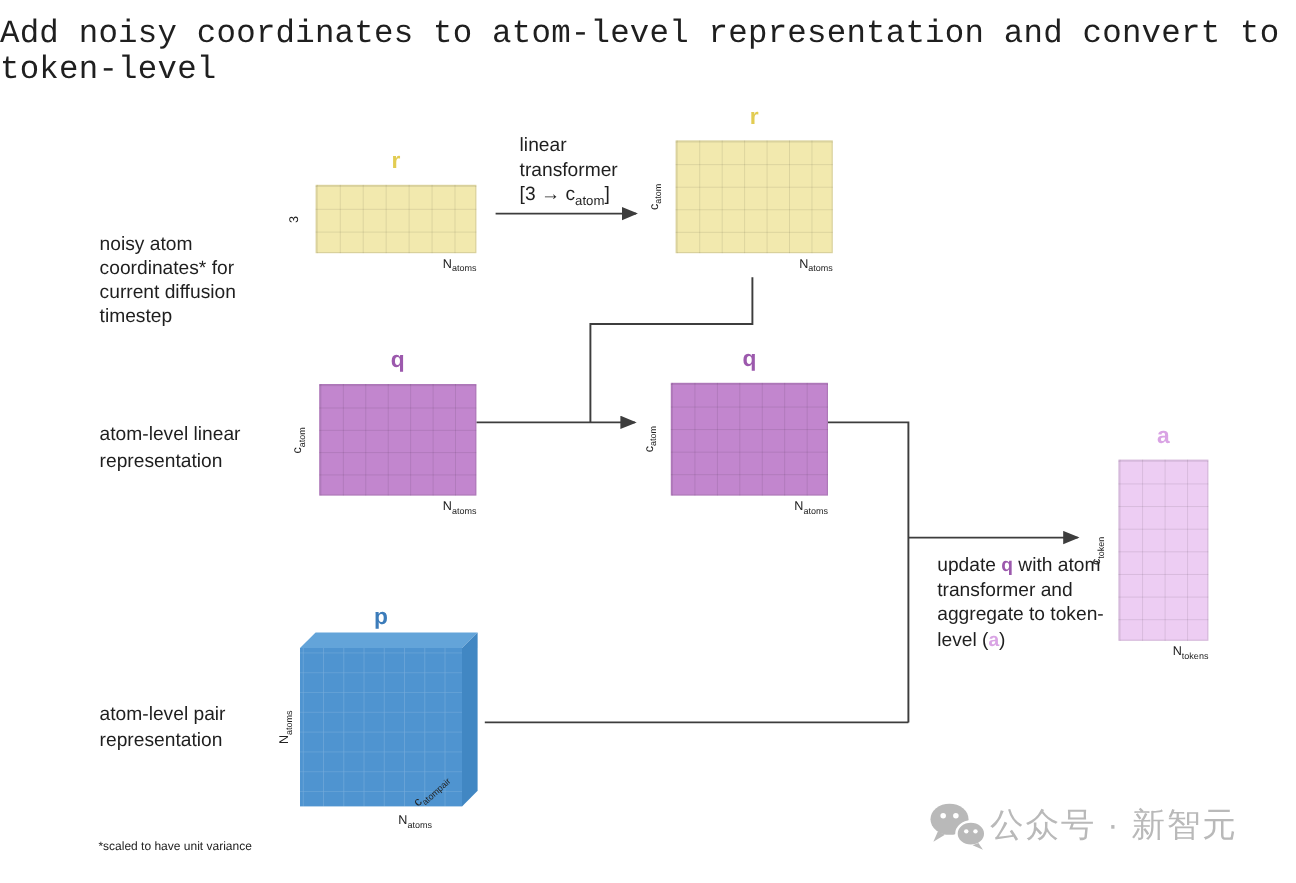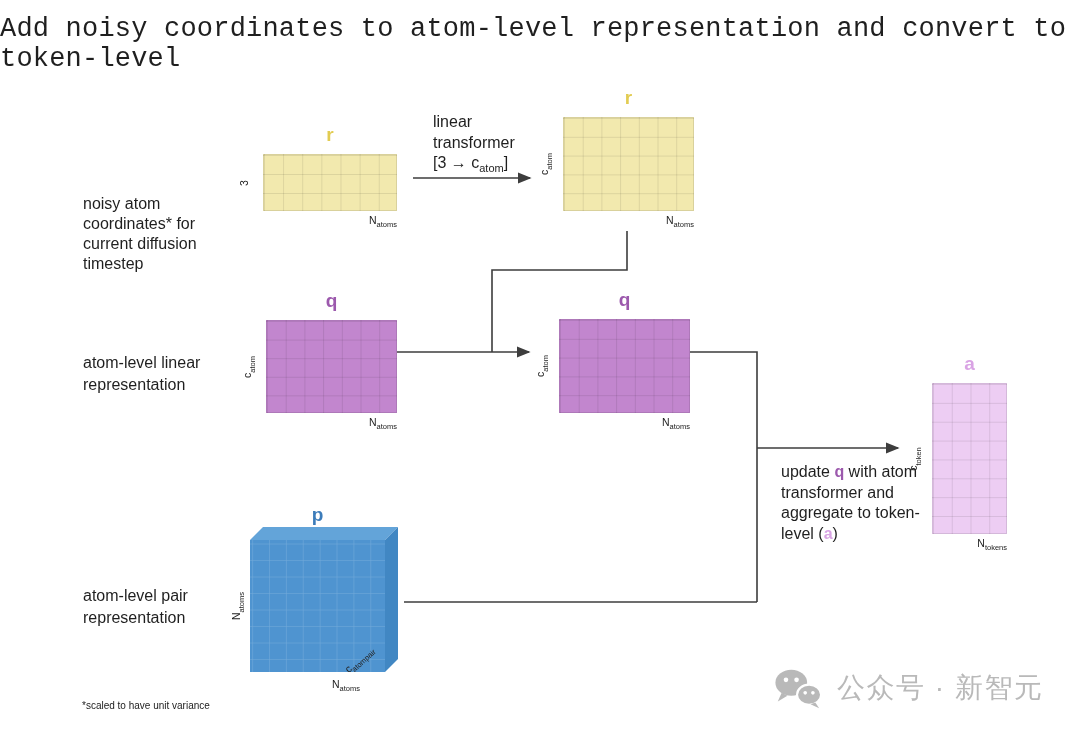--- a/index.html
+++ b/index.html
@@ -35,21 +35,21 @@
   .axis{font-size:10.5px;color:#222;white-space:nowrap;}
   .axis sub{font-size:7.5px;}
   .axis-x{position:absolute;top:100%;margin-top:3px;left:0;width:100%;text-align:right;}
   .axis-y{position:absolute;left:-17px;top:50%;transform:translate(-50%,-50%) rotate(-90deg);}
   .axis-diag{position:absolute;transform:rotate(-42deg);transform-origin:left center;}
 
   svg.overlay{position:absolute;left:0;top:0;width:1080px;height:736px;pointer-events:none;}
 
   .footnote{position:absolute;left:82px;top:700px;font-size:10px;color:#222;}
 
-  .watermark{position:absolute;left:773px;top:666px;display:flex;align-items:center;gap:14px;}
+  .watermark{position:absolute;left:773px;top:666px;display:flex;align-items:center;gap:2px;}
   .watermark .wm-text{font-size:28px;color:var(--watermark);letter-spacing:1.5px;white-space:nowrap;}
 </style>
 </head>
 <body>
 
 <div id="canvas">
 
   <div class="page-title">Add noisy coordinates to atom-level representation and convert to token-level</div>
 
   <svg class="overlay" viewBox="0 0 1080 736" xmlns="http://www.w3.org/2000/svg">

